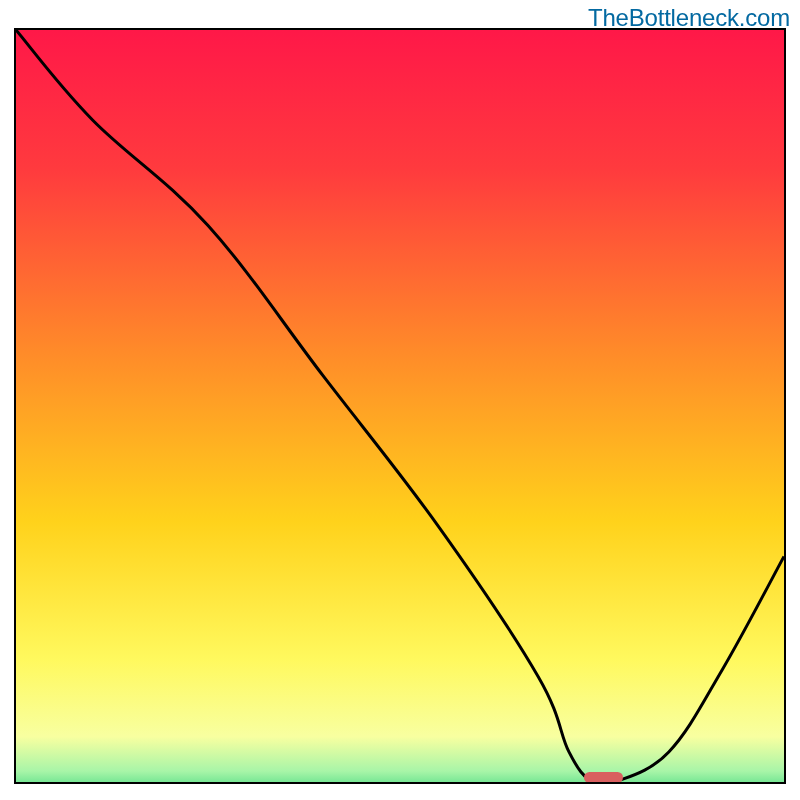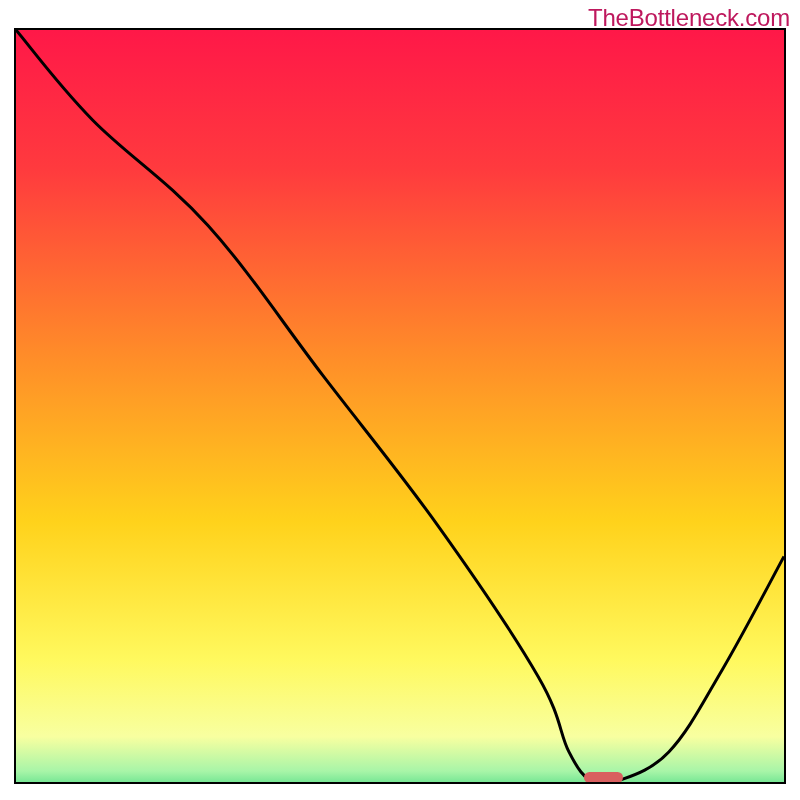--- a/index.html
+++ b/index.html
@@ -14,21 +14,21 @@
     position: relative;
     width: 800px;
     height: 800px;
   }
   .watermark {
     position: absolute;
     top: 4px;
     right: 10px;
     font-family: Arial, sans-serif;
     font-size: 24px;
-    color: #be185d;
+    color: #0369a1;
     font-weight: normal;
     letter-spacing: -0.2px;
   }
   .plot-area {
     position: absolute;
     left: 14px;
     top: 28px;
     width: 772px;
     height: 756px;
     border: 2px solid #000;

